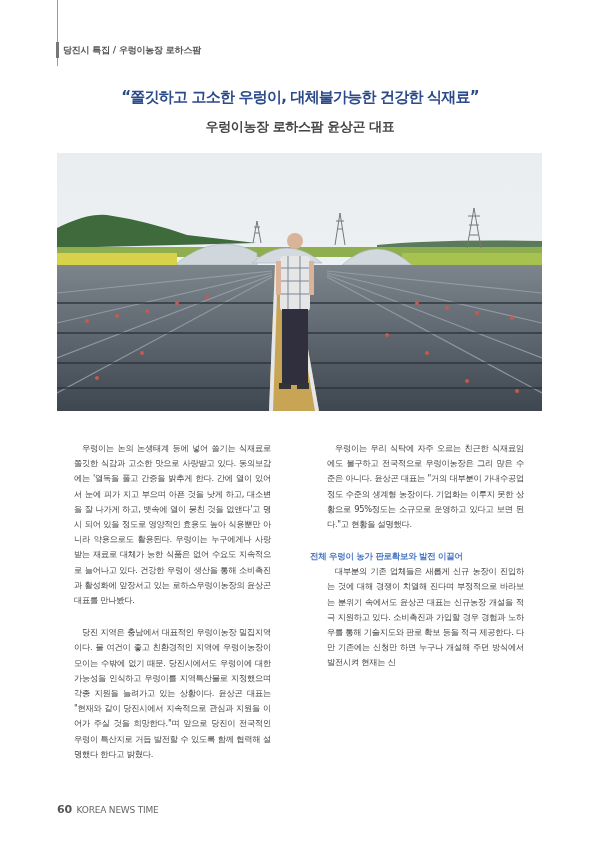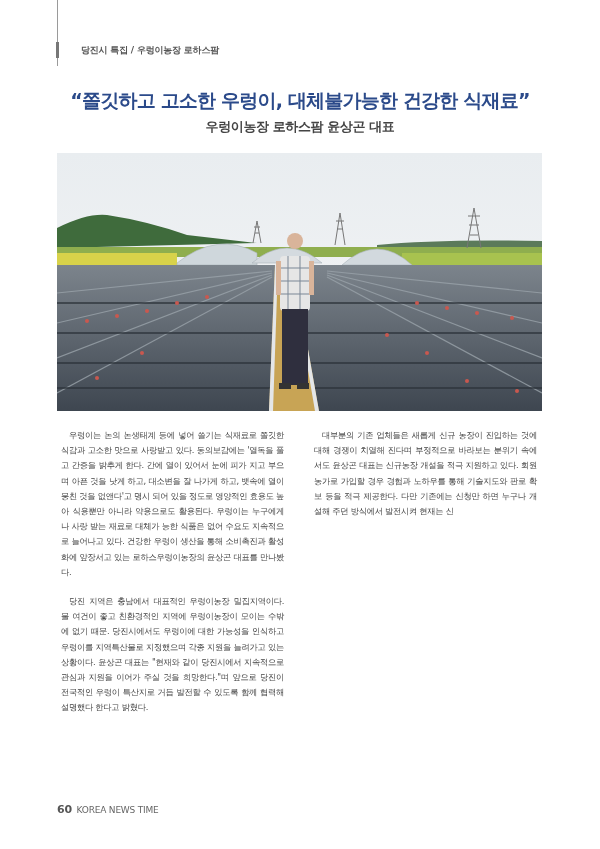--- a/index.html
+++ b/index.html
@@ -9,42 +9,41 @@
     }
     .top-rule {
       position: absolute; left: 57px; top: 0; width: 1px; height: 66px; background: #9a9a9a;
     }
     .top-rule-thick {
       position: absolute; left: 56px; top: 42px; width: 3px; height: 16px; background: #777;
     }
     .section-label {
       position: absolute; left: 63px; top: 44px; font-size: 9px; color: #555; letter-spacing: -0.2px;
       font-weight: bold;
-      margin-left: 18px;
     }
     .headline {
       position: absolute; left: 0; width: 600px; top: 88px; text-align: center;
-      font-size: 19px; font-weight: bold; color: #2b4a8a; letter-spacing: -0.8px;
+      font-size: 15px; font-weight: bold; color: #2b4a8a; letter-spacing: -0.8px;
     }
     .subhead {
       position: absolute; left: 0; width: 600px; top: 118px; text-align: center;
       font-size: 13px; font-weight: bold; color: #444; letter-spacing: -0.4px;
     }
     .photo {
       position: absolute; left: 57px; top: 153px; width: 485px; height: 258px; overflow: hidden;
       background: #e8ecef;
     }
     .photo svg { display: block; }
     .col {
       position: absolute; top: 424px; width: 231px; font-size: 8.3px; line-height: 15.2px;
       color: #444; text-align: justify; letter-spacing: -0.3px;
     }
     .col.left { left: 57px; }
     .col.right { left: 310px; }
-    .col p { margin: 4px; text-indent: 8px; }
+    .col p { margin: 17px; text-indent: 8px; }
     .col p + p { margin-top: 14px; }
     .subheading {
       color: #4a78c4; font-weight: bold; margin: 14px 0 0 0; font-size: 8.5px; line-height: 15px;
     }
     .subheading + p { margin-top: 0 !important; }
     .footer {
       position: absolute; left: 57px; top: 803px; font-size: 9px; color: #666; letter-spacing: -0.2px;
     }
     .footer .pg { font-weight: bold; font-size: 11px; color: #555; margin-right: 2px; text-align: center; }
   </style>
@@ -149,19 +148,21 @@
     </g>
   </svg>
 </div>
 
 <div class="col left">
   <p>우렁이는 논의 논생태계 등에 넣어 쓸기는 식재료로 쫄깃한 식감과 고소한 맛으로 사랑받고 있다. 동의보감에는 '열독을 풀고 간증을 밝추게 한다. 간에 열이 있어서 눈에 피가 지고 부으며 아픈 것을 낫게 하고, 대소변을 잘 나가게 하고, 뱃속에 열이 뭉친 것을 없앤다'고 명시 되어 있을 정도로 영양적인 효용도 높아 식용뿐만 아니라 약용으로도 활용된다. 우렁이는 누구에게나 사랑 받는 재료로 대체가 능한 식품은 없어 수요도 지속적으로 늘어나고 있다. 건강한 우렁이 생산을 통해 소비촉진과 활성화에 앞장서고 있는 로하스우렁이농장의 윤상곤 대표를 만나봤다.</p>
   <p>당진 지역은 충남에서 대표적인 우렁이농장 밀집지역이다. 물 여건이 좋고 친환경적인 지역에 우렁이농장이 모이는 수밖에 없기 때문. 당진시에서도 우렁이에 대한 가능성을 인식하고 우렁이를 지역특산물로 지정했으며 각종 지원을 늘려가고 있는 상황이다. 윤상곤 대표는 "현재와 같이 당진시에서 지속적으로 관심과 지원을 이어가 주실 것을 희망한다."며 앞으로 당진이 전국적인 우렁이 특산지로 거듭 발전할 수 있도록 함께 협력해 설명했다 한다고 밝혔다.</p>
 </div>
 
 <div class="col right">
-  <p>대부분의 기존 업체들은 새롭게 신규 농장이 진입하는 것에 대해 경쟁이 치열해 진다며 부정적으로 바라보는 분위기 속에서도 윤상곤 대표는 신규농장 개설을 적극 지원하고 있다. 회원농가로 가입할 경우 경험과 노하우를 통해 기술지도와 판로 확보 등을 적극 제공한다. 다만 기존에는 신청만 하면 누구나 개설해 주던 방식에서 발전시켜 현재는 신</p>
+  <p>우렁이는 우리 식탁에 자주 오르는 친근한 식재료임에도 불구하고 전국적으로 우렁이농장은 그리 많은 수준은 아니다. 윤상곤 대표는 "거의 대부분이 가내수공업정도 수준의 생계형 농장이다. 기업화는 이루지 못한 상황으로 95%정도는 소규모로 운영하고 있다고 보면 된다."고 현황을 설명했다.</p>
+  <div class="subheading">전체 우렁이 농가 판로확보와 발전 이끌어</div>
+  <p>대부분의 기존 업체들은 새롭게 신규 농장이 진입하는 것에 대해 경쟁이 치열해 진다며 부정적으로 바라보는 분위기 속에서도 윤상곤 대표는 신규농장 개설을 적극 지원하고 있다. 소비촉진과 가입할 경우 경험과 노하우를 통해 기술지도와 판로 확보 등을 적극 제공한다. 다만 기존에는 신청만 하면 누구나 개설해 주던 방식에서 발전시켜 현재는 신</p>
 </div>
 
 <div class="footer">
   <span class="pg">60</span>
   <span>KOREA NEWS TIME</span>
 </div>
 
 </body></html>

